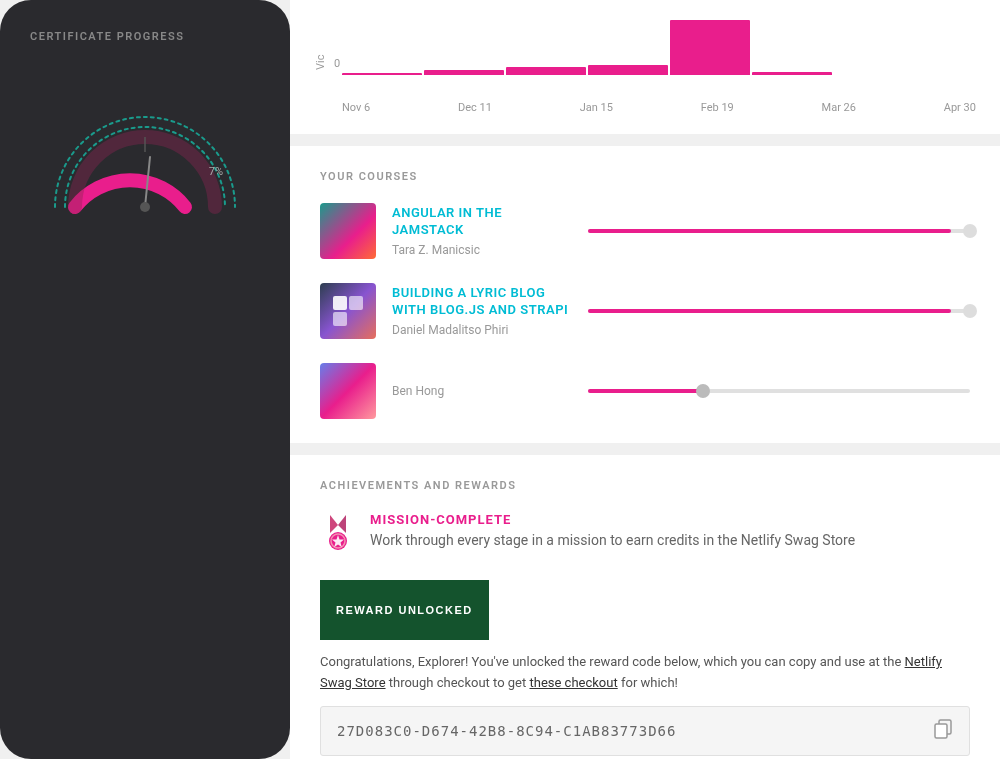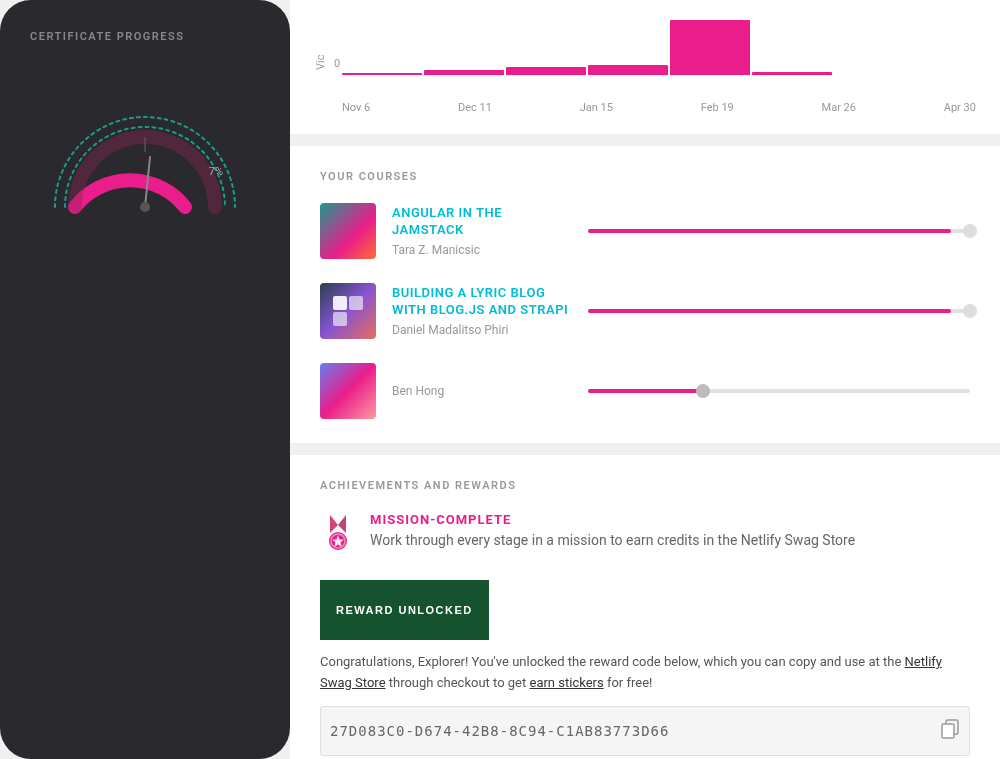--- a/index.html
+++ b/index.html
@@ -277,21 +277,21 @@
     .reward-text a.these-link {
       color: #333;
       text-decoration: underline;
     }
     .reward-code-container {
       display: flex;
       align-items: center;
       background: #f5f5f5;
       border: 1px solid #e0e0e0;
       border-radius: 3px;
-      padding: 12px 9px;
+      padding: 12px 16px;
       gap: 12px;
     }
     .reward-code {
       flex: 1;
       font-size: 14px;
       color: #666;
       font-family: monospace;
       letter-spacing: 1px;
     }
     .copy-icon {
@@ -426,22 +426,22 @@
         <div class="achievement-desc">Work through every stage in a mission to earn credits in the Netlify Swag Store</div>
       </div>
     </div>
 
     <button class="reward-button">REWARD UNLOCKED</button>
 
     <div class="reward-text">
       <span>Congratulations, Explorer! You've unlocked the reward code below, which you can copy and use at the</span>
       <a href="#"> <span>Netlify Swag Store</span></a>
       <span>through checkout to get</span>
-      <a href="#" class="these-link"> <span>earn stickers</span></a>
-      <span> <span>for free!</span></span>
+      <a href="#" class="these-link"> <span>these checkout</span></a>
+      <span> <span>for which!</span></span>
     </div>
 
     <div class="reward-code-container">
       <span class="reward-code">27D083C0-D674-42B8-8C94-C1AB83773D66</span>
       <span class="copy-icon">
         <svg width="20" height="20" viewBox="0 0 20 20" xmlns="http://www.w3.org/2000/svg" fill="#999">
           <rect x="6" y="1" width="12" height="14" rx="1.5" fill="none" stroke="#999" stroke-width="1.5"></rect>
           <rect x="2" y="5" width="12" height="14" rx="1.5" fill="white" stroke="#999" stroke-width="1.5"></rect>
         </svg>
       </span>

